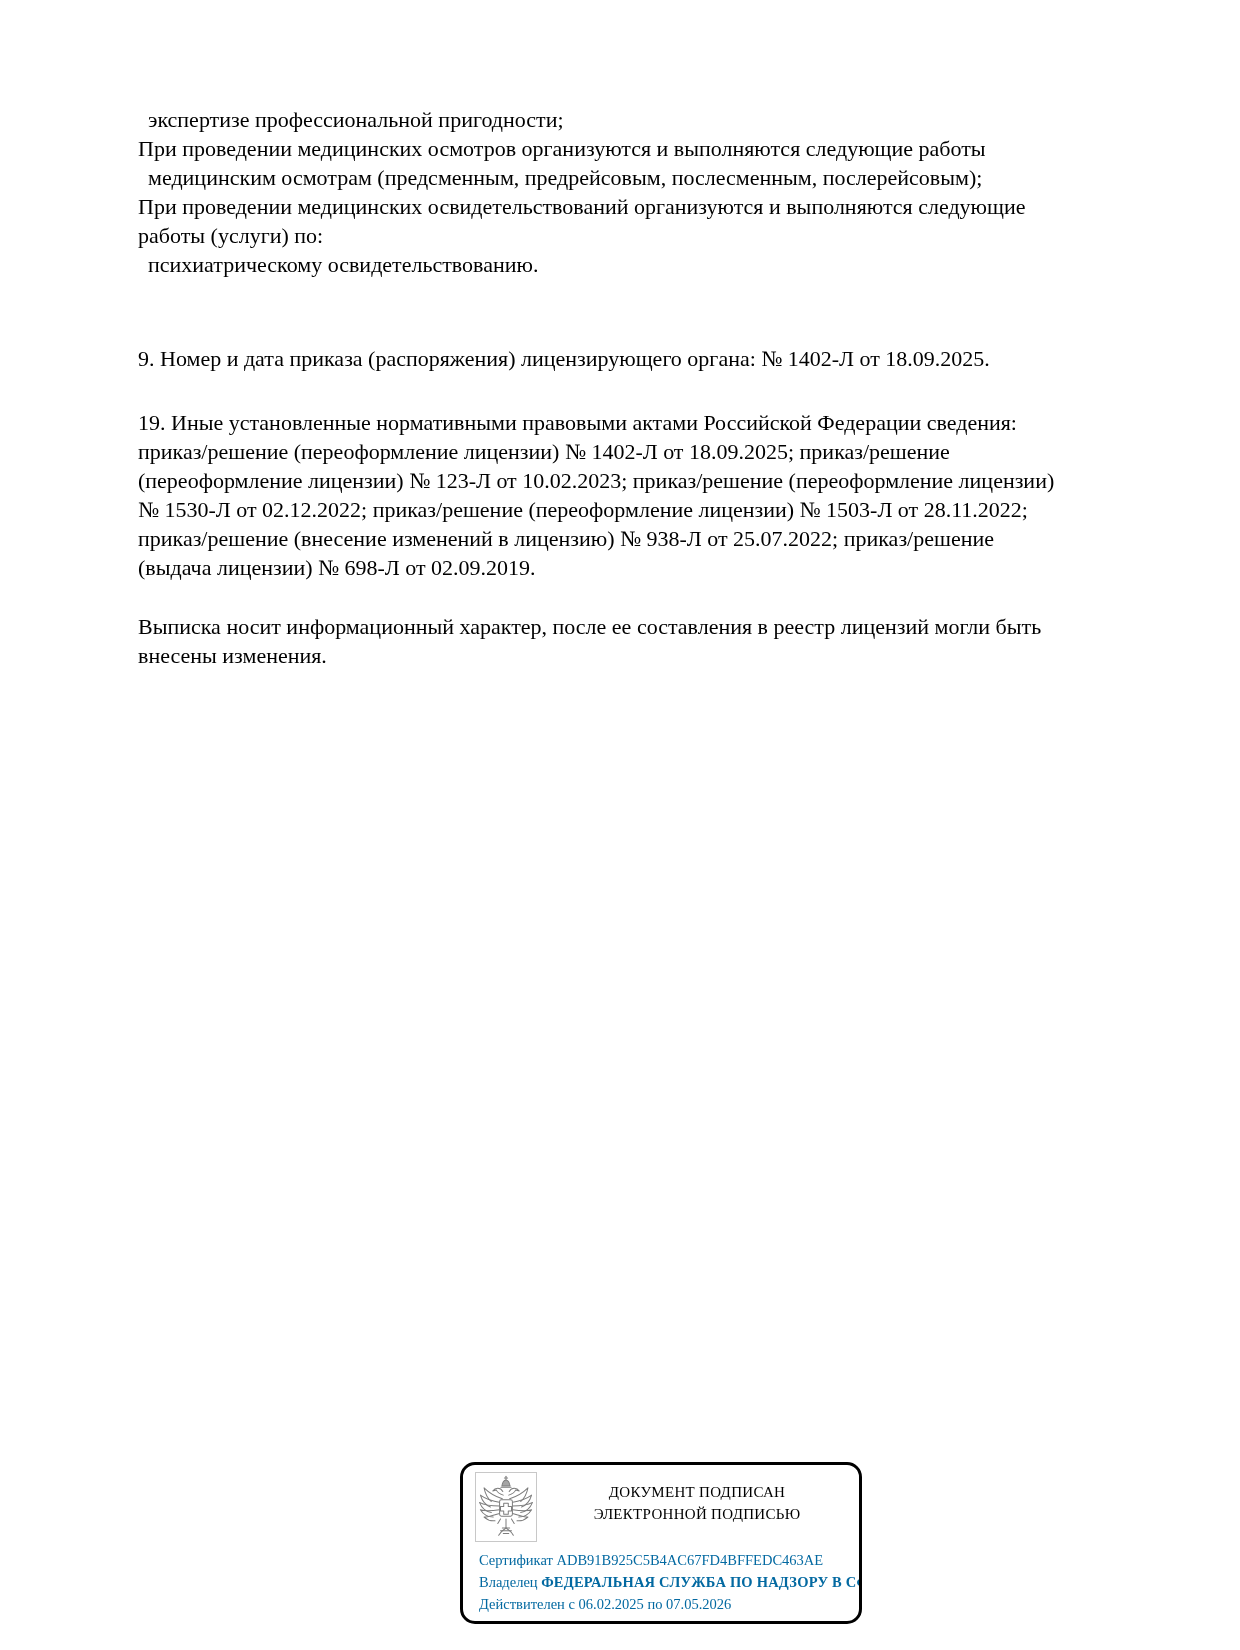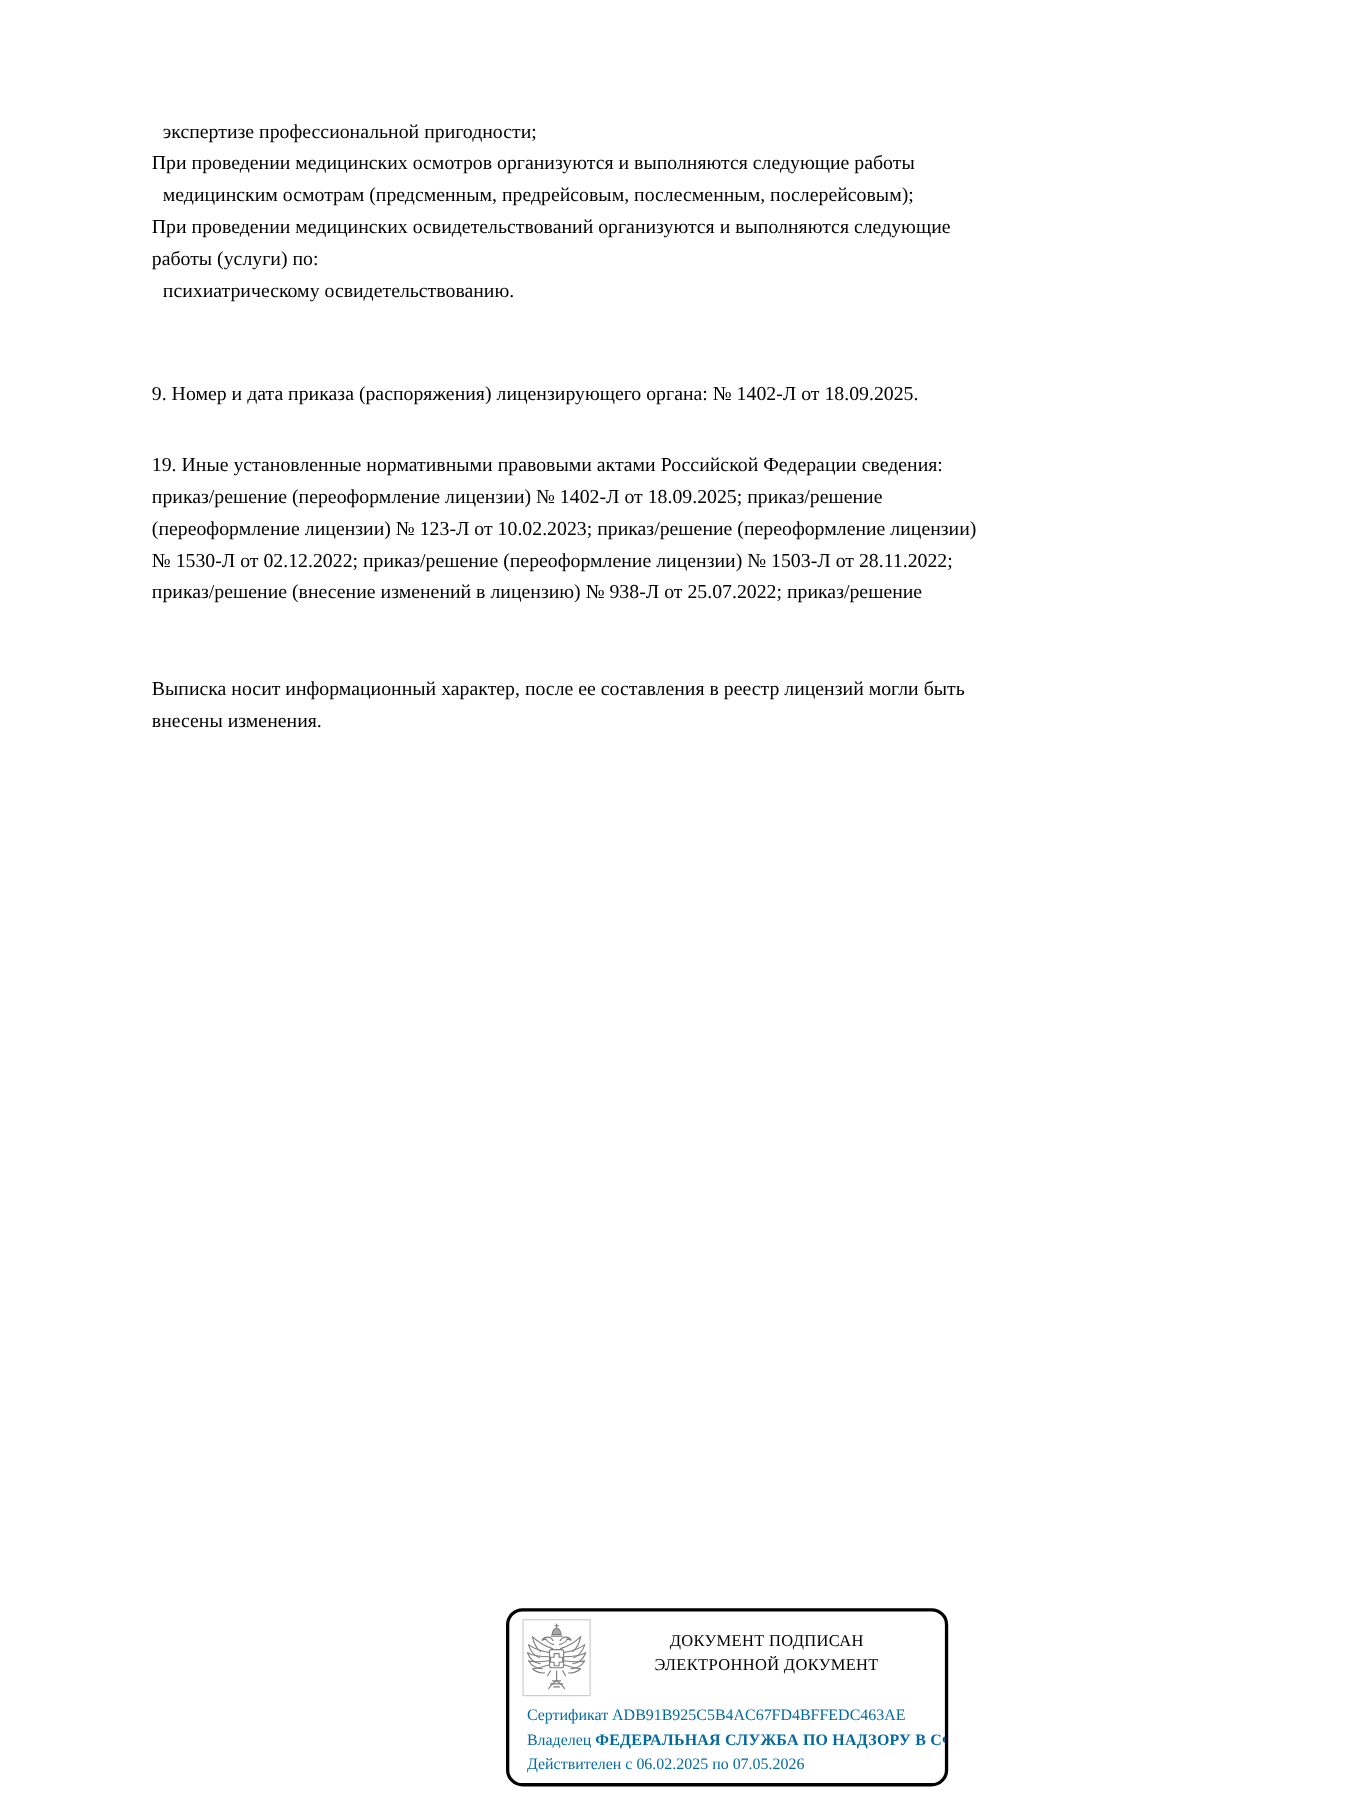--- a/index.html
+++ b/index.html
@@ -11,21 +11,21 @@
     background: #ffffff;
     font-family: "Liberation Serif", "DejaVu Serif", serif;
     color: #000000;
     overflow: hidden;
   }
   .text-block {
     position: absolute;
     left: 138px;
   }
   .doc-line {
-    font-size: 18px;
+    font-size: 22px;
     line-height: 29px;
     white-space: nowrap;
     color: #000;
   }
   .indent { padding-left: 10px; }
   .block-1 { top: 105px; }
   .block-2 { top: 344px; }
   .block-3 { top: 408px; }
   .block-4 { top: 612px; }
 
@@ -93,20 +93,21 @@
   <div class="text-block block-2">
     <div class="doc-line">9. Номер и дата приказа (распоряжения) лицензирующего органа: № 1402-Л от 18.09.2025.</div>
   </div>
 
   <div class="text-block block-3">
     <div class="doc-line">19. Иные установленные нормативными правовыми актами Российской Федерации сведения:</div>
     <div class="doc-line">приказ/решение (переоформление лицензии) № 1402-Л от 18.09.2025; приказ/решение</div>
     <div class="doc-line">(переоформление лицензии) № 123-Л от 10.02.2023; приказ/решение (переоформление лицензии)</div>
     <div class="doc-line">№ 1530-Л от 02.12.2022; приказ/решение (переоформление лицензии) № 1503-Л от 28.11.2022;</div>
     <div class="doc-line">приказ/решение (внесение изменений в лицензию) № 938-Л от 25.07.2022; приказ/решение</div>
+    <div class="doc-line">(выдача лицензии) № 698-Л от 02.09.2019.</div>
   </div>
 
   <div class="text-block block-4">
     <div class="doc-line">Выписка носит информационный характер, после ее составления в реестр лицензий могли быть</div>
     <div class="doc-line">внесены изменения.</div>
   </div>
 
   <div class="stamp">
 
     <div class="emblem-frame">
@@ -141,21 +142,21 @@
           <path d="M24 48 L21 53 M36 48 L39 53"></path>
 
           <path d="M30 48 V58 M26 58 h8 M24 61 h12 M27 64 h6"></path>
           <path d="M30 58 Q24 62 22 66 M30 58 Q36 62 38 66"></path>
         </g>
       </svg>
     </div>
 
     <div class="stamp-title">
       <div>ДОКУМЕНТ ПОДПИСАН</div>
-      <div>ЭЛЕКТРОННОЙ ДОКУМЕНТ</div>
+      <div>ЭЛЕКТРОННОЙ ПОДПИСЬЮ</div>
     </div>
 
     <div class="stamp-lines">
       <div>
         <span>Сертификат</span>
         <span>ADB91B925C5B4AC67FD4BFFEDC463AE</span>
       </div>
       <div>
         <span>Владелец</span>
         <span class="owner-value">ФЕДЕРАЛЬНАЯ СЛУЖБА ПО НАДЗОРУ В СФ</span>

